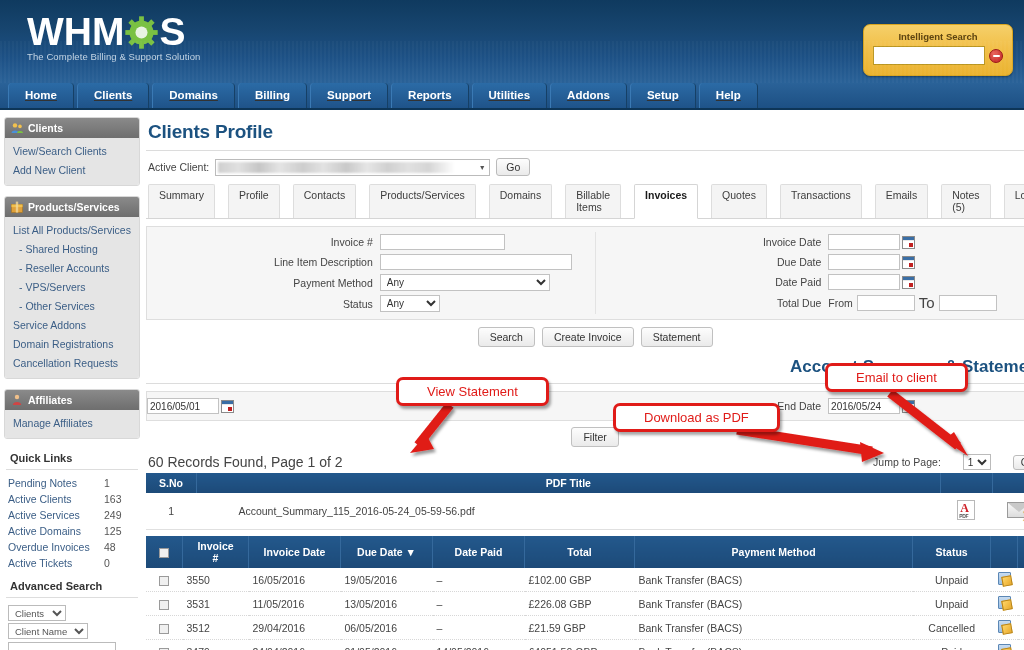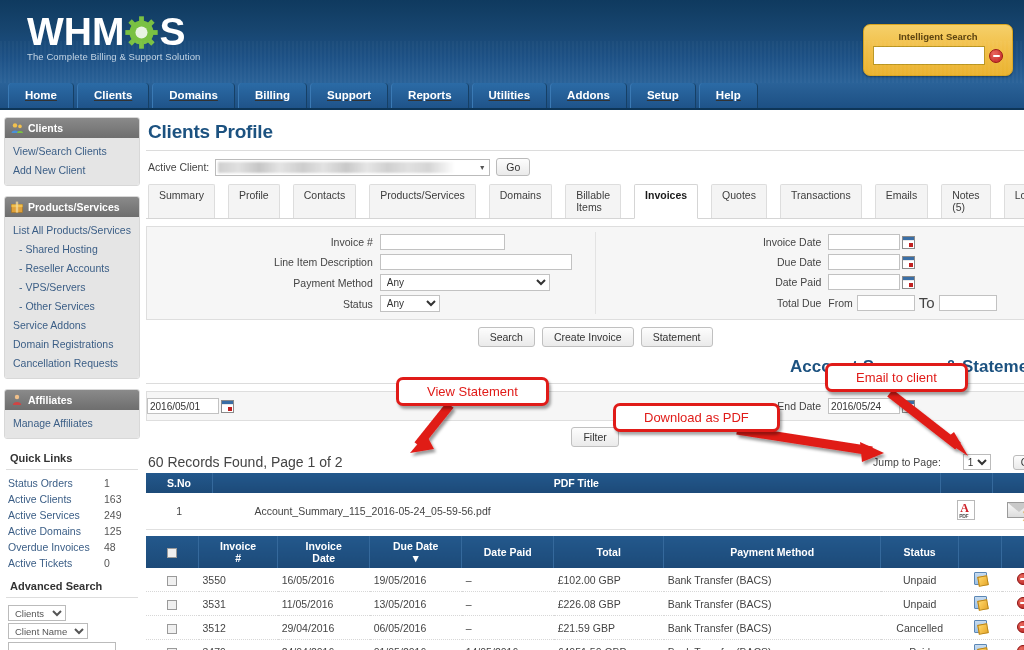--- a/index.html
+++ b/index.html
@@ -236,21 +236,21 @@
   }
   .jump-go {
     padding: 1px 7px; font-size: 10px; border: 1px solid #bbb; border-radius: 3px;
     background: linear-gradient(to bottom, #fdfdfd, #eaeaea); cursor: pointer; color:#333;
     font-family: "Liberation Sans", sans-serif;
   }
 
   table { border-collapse: collapse; width: 100%; }
   .wtable th {
     background: linear-gradient(to bottom, #23588c 0%, #1c4a78 100%);
-    color: #fff; font-size: 10.5px; font-weight: bold; padding: 4px 21px;
+    color: #fff; font-size: 10.5px; font-weight: bold; padding: 4px 13px;
     border-right: 1px solid #35699c; text-align: center;
   }
   .wtable th:last-child { border-right: none; }
   .wtable td {
     font-size: 10.5px; color: #444; padding: 4px 4px;
     border-bottom: 1px dotted #d7d7d7; background: #fff;
   }
   .pdf-table td { padding: 7px 4px; border-bottom: 1px solid #e0e0e0; }
   .cell-c { text-align: center; }
   .cell-l { text-align: left; }
@@ -428,21 +428,21 @@
           <span>Affiliates</span>
         </div>
         <div class="panel-body">
           <a class="panel-link">Manage Affiliates</a>
         </div>
       </div>
 
       <div class="ql-title">Quick Links</div>
       <div>
         <div class="ql-row">
-          <span class="k">Status Orders</span>
+          <span class="k">Pending Notes</span>
           <span class="v">1</span>
         </div>
         <div class="ql-row">
           <span class="k">Active Clients</span>
           <span class="v">163</span>
         </div>
         <div class="ql-row">
           <span class="k">Active Services</span>
           <span class="v">249</span>
         </div>

